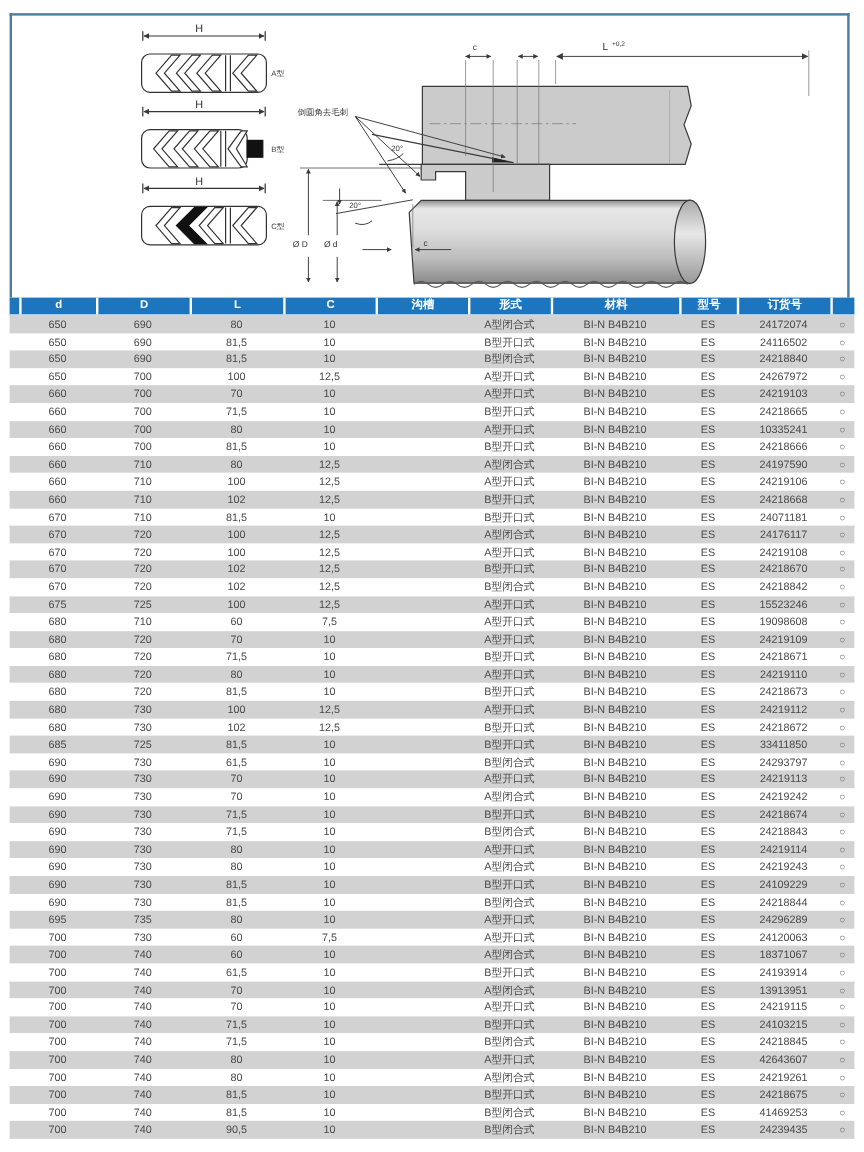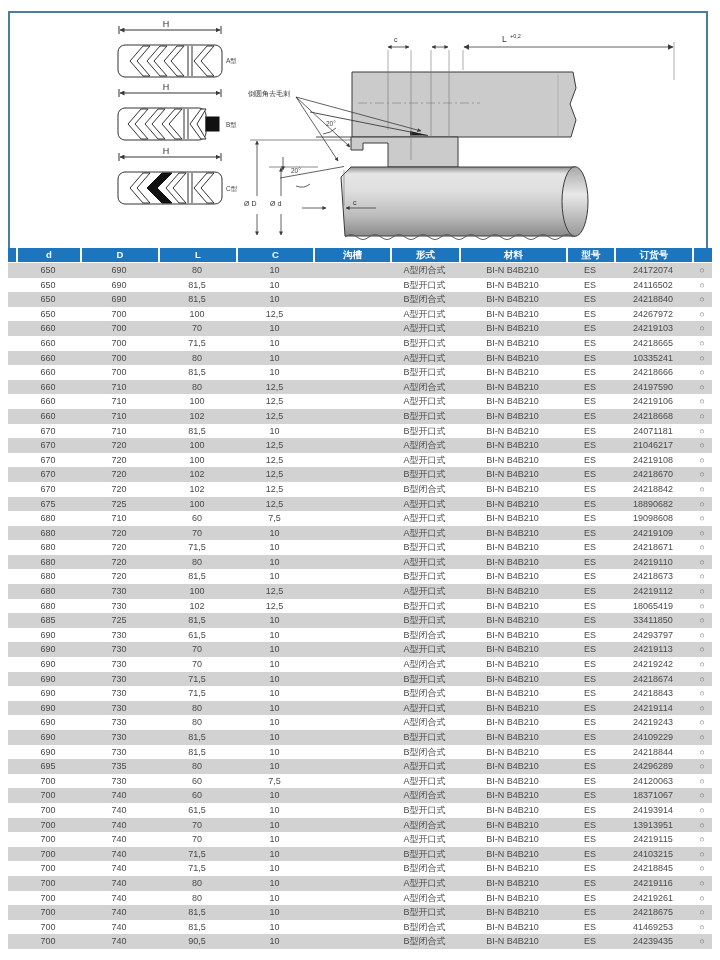--- a/index.html
+++ b/index.html
@@ -335,21 +335,21 @@
         <div class="tr odd">
           <div class="td" style="width: 8px;"></div>
           <div class="td" style="width: 64px;">670</div>
           <div class="td" style="width: 78px;">720</div>
           <div class="td" style="width: 78px;">100</div>
           <div class="td" style="width: 77px;">12,5</div>
           <div class="td" style="width: 77px;"></div>
           <div class="td" style="width: 69px;">A型闭合式</div>
           <div class="td" style="width: 107px;">BI-N B4B210</div>
           <div class="td" style="width: 48px;">ES</div>
-          <div class="td" style="width: 78px;">21046217</div>
+          <div class="td" style="width: 78px;">24176117</div>
           <div class="td stock" style="width: 20px;">○</div>
         </div>
         <div class="tr">
           <div class="td" style="width: 8px;"></div>
           <div class="td" style="width: 64px;">670</div>
           <div class="td" style="width: 78px;">720</div>
           <div class="td" style="width: 78px;">100</div>
           <div class="td" style="width: 77px;">12,5</div>
           <div class="td" style="width: 77px;"></div>
           <div class="td" style="width: 69px;">A型开口式</div>
@@ -387,21 +387,21 @@
         <div class="tr odd">
           <div class="td" style="width: 8px;"></div>
           <div class="td" style="width: 64px;">675</div>
           <div class="td" style="width: 78px;">725</div>
           <div class="td" style="width: 78px;">100</div>
           <div class="td" style="width: 77px;">12,5</div>
           <div class="td" style="width: 77px;"></div>
           <div class="td" style="width: 69px;">A型开口式</div>
           <div class="td" style="width: 107px;">BI-N B4B210</div>
           <div class="td" style="width: 48px;">ES</div>
-          <div class="td" style="width: 78px;">18890682</div>
+          <div class="td" style="width: 78px;">15523246</div>
           <div class="td stock" style="width: 20px;">○</div>
         </div>
         <div class="tr">
           <div class="td" style="width: 8px;"></div>
           <div class="td" style="width: 64px;">680</div>
           <div class="td" style="width: 78px;">710</div>
           <div class="td" style="width: 78px;">60</div>
           <div class="td" style="width: 77px;">7,5</div>
           <div class="td" style="width: 77px;"></div>
           <div class="td" style="width: 69px;">A型开口式</div>
@@ -478,21 +478,21 @@
         <div class="tr">
           <div class="td" style="width: 8px;"></div>
           <div class="td" style="width: 64px;">680</div>
           <div class="td" style="width: 78px;">730</div>
           <div class="td" style="width: 78px;">102</div>
           <div class="td" style="width: 77px;">12,5</div>
           <div class="td" style="width: 77px;"></div>
           <div class="td" style="width: 69px;">B型开口式</div>
           <div class="td" style="width: 107px;">BI-N B4B210</div>
           <div class="td" style="width: 48px;">ES</div>
-          <div class="td" style="width: 78px;">18065419</div>
+          <div class="td" style="width: 78px;">24218672</div>
           <div class="td stock" style="width: 20px;">○</div>
         </div>
         <div class="tr odd">
           <div class="td" style="width: 8px;"></div>
           <div class="td" style="width: 64px;">685</div>
           <div class="td" style="width: 78px;">725</div>
           <div class="td" style="width: 78px;">81,5</div>
           <div class="td" style="width: 77px;">10</div>
           <div class="td" style="width: 77px;"></div>
           <div class="td" style="width: 69px;">B型开口式</div>
@@ -725,21 +725,21 @@
         <div class="tr odd">
           <div class="td" style="width: 8px;"></div>
           <div class="td" style="width: 64px;">700</div>
           <div class="td" style="width: 78px;">740</div>
           <div class="td" style="width: 78px;">80</div>
           <div class="td" style="width: 77px;">10</div>
           <div class="td" style="width: 77px;"></div>
           <div class="td" style="width: 69px;">A型开口式</div>
           <div class="td" style="width: 107px;">BI-N B4B210</div>
           <div class="td" style="width: 48px;">ES</div>
-          <div class="td" style="width: 78px;">24219116</div>
+          <div class="td" style="width: 78px;">42643607</div>
           <div class="td stock" style="width: 20px;">○</div>
         </div>
         <div class="tr">
           <div class="td" style="width: 8px;"></div>
           <div class="td" style="width: 64px;">700</div>
           <div class="td" style="width: 78px;">740</div>
           <div class="td" style="width: 78px;">80</div>
           <div class="td" style="width: 77px;">10</div>
           <div class="td" style="width: 77px;"></div>
           <div class="td" style="width: 69px;">A型闭合式</div>

